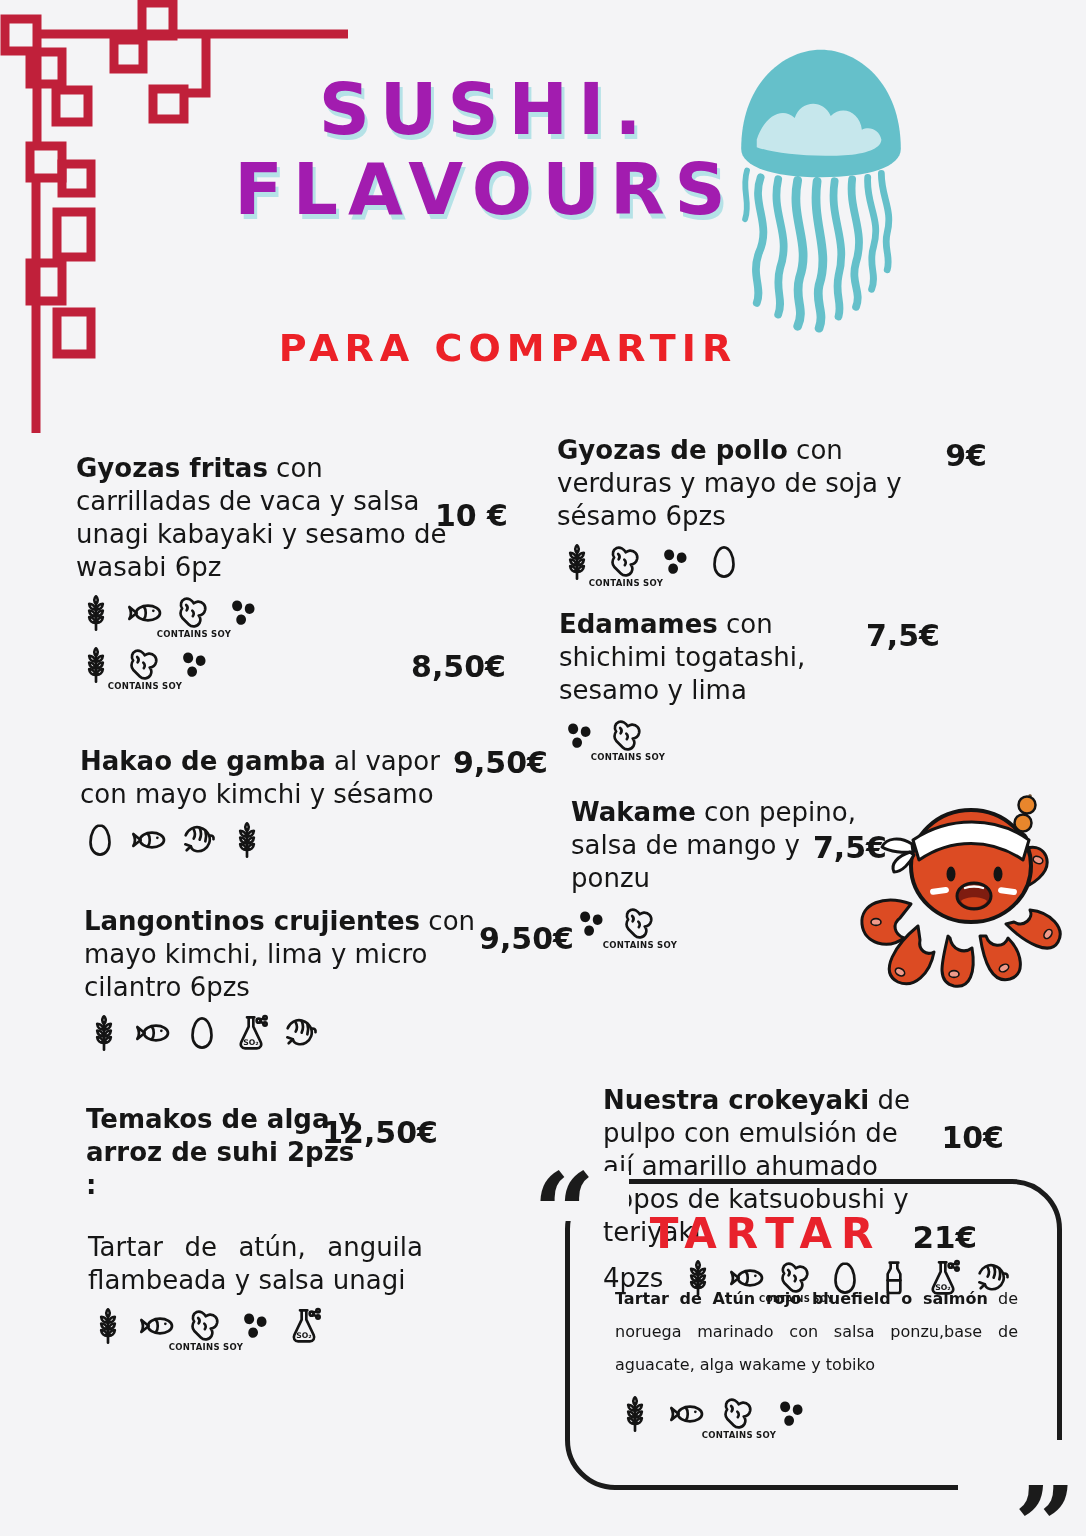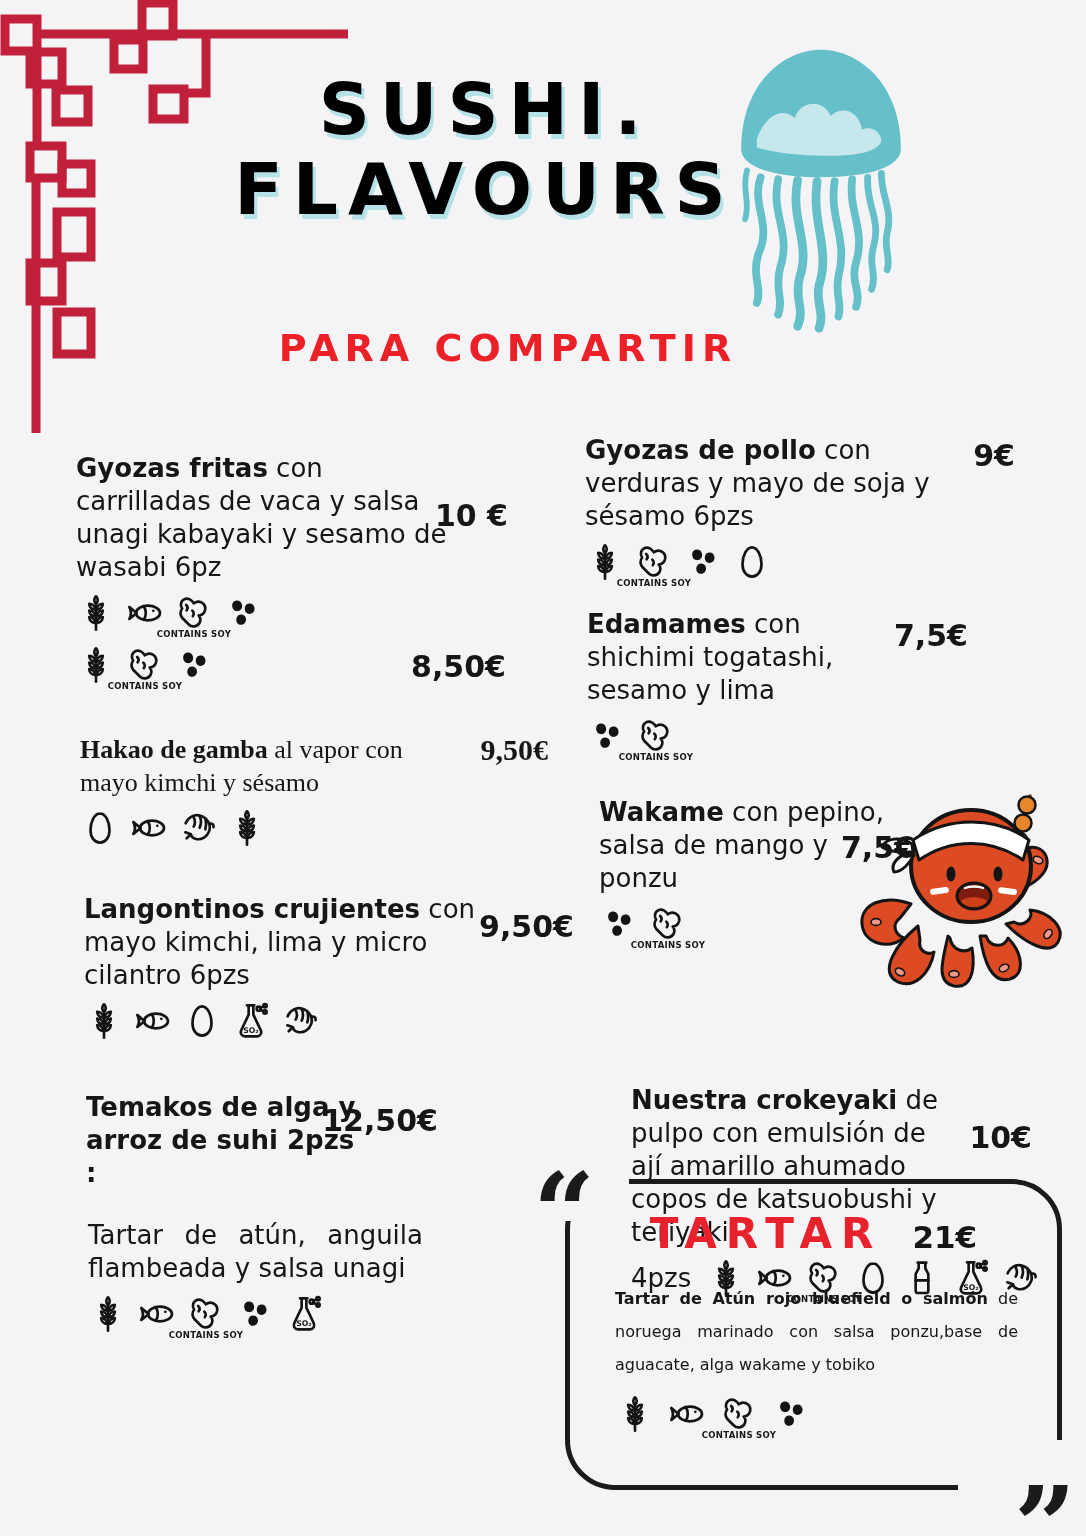--- a/index.html
+++ b/index.html
@@ -2,43 +2,43 @@
 <html><head>
 <meta charset="utf-8">
 <style>
   html,body{margin:0;padding:0;background:#e8e8ea;}
   .page{position:relative;width:1086px;height:1536px;background:#f4f4f6;overflow:hidden;
         font-family:"DejaVu Sans","Liberation Sans",sans-serif;color:#161616;margin:0 auto;}
 
   
   .title{position:absolute;top:70px;left:55px;width:860px;text-align:center;
          font-weight:bold;font-size:71px;line-height:1.13;letter-spacing:10px;
-         color:#000000;text-shadow:3px 5px 0 #b5e2e7;}
+         color:#a21caf;text-shadow:3px 5px 0 #b5e2e7;}
   .section-heading{position:absolute;top:326px;left:20px;width:976px;text-align:center;
          font-size:38px;font-weight:bold;letter-spacing:6px;color:#ec2127;}
 
   
   .col{position:absolute;}
   .col-left{left:76px;top:452px;width:480px;}
-  .col-right{left:585px;top:434px;width:445px;}
+  .col-right{left:557px;top:434px;width:445px;}
   .item{position:relative;}
   .itext{margin:0;font-size:26px;line-height:33px;padding-right:95px;}
   .nm{font-weight:bold;}
   .price{position:absolute;top:4px;right:0;font-weight:bold;font-size:30px;white-space:nowrap;}
   .icons{display:flex;align-items:flex-start;gap:9px;margin-top:9px;height:40px;}
   .ipfx{font-size:26px;line-height:40px;margin-right:6px;}
   .ai{width:40px;height:40px;stroke:#141414;fill:none;stroke-width:1.6;
       stroke-linecap:round;stroke-linejoin:round;flex:0 0 auto;}
   .soywrap{position:relative;height:40px;flex:0 0 auto;}
   .soycap{position:absolute;top:37px;left:50%;transform:translateX(-50%);width:76px;
           font-size:8.5px;font-weight:bold;letter-spacing:.3px;line-height:1.15;text-align:center;}
 
   
   .col-left .item:nth-child(2){margin-top:12px;}
-  .col-left .item:nth-child(3){margin-top:48px;padding-left:4px;font-family:Liberation Serif, serif;}
+  .col-left .item:nth-child(3){margin-top:60px;padding-left:4px;}
   .col-left .item:nth-child(4){margin-top:45px;padding-left:8px;}
   .col-left .item:nth-child(5){margin-top:50px;padding-left:10px;}
   .col-left .item:nth-child(6){margin-top:29px;padding-left:12px;}
   .col-left .item:nth-child(7){margin-top:-8px;padding-left:5px;}
   .col-left .item:nth-child(1) .price{top:10px;right:48px;margin-top:36px;}
   .col-left .item:nth-child(2) .price{right:50px;}
   .col-left .item:nth-child(3) .price{top:0;right:8px;}
   .col-left .item:nth-child(4) .price{top:16px;right:-18px;}
   .col-left .item:nth-child(5) .price{top:12px;right:118px;}
   .col-left .item:nth-child(4) .itext{padding-right:60px;}

